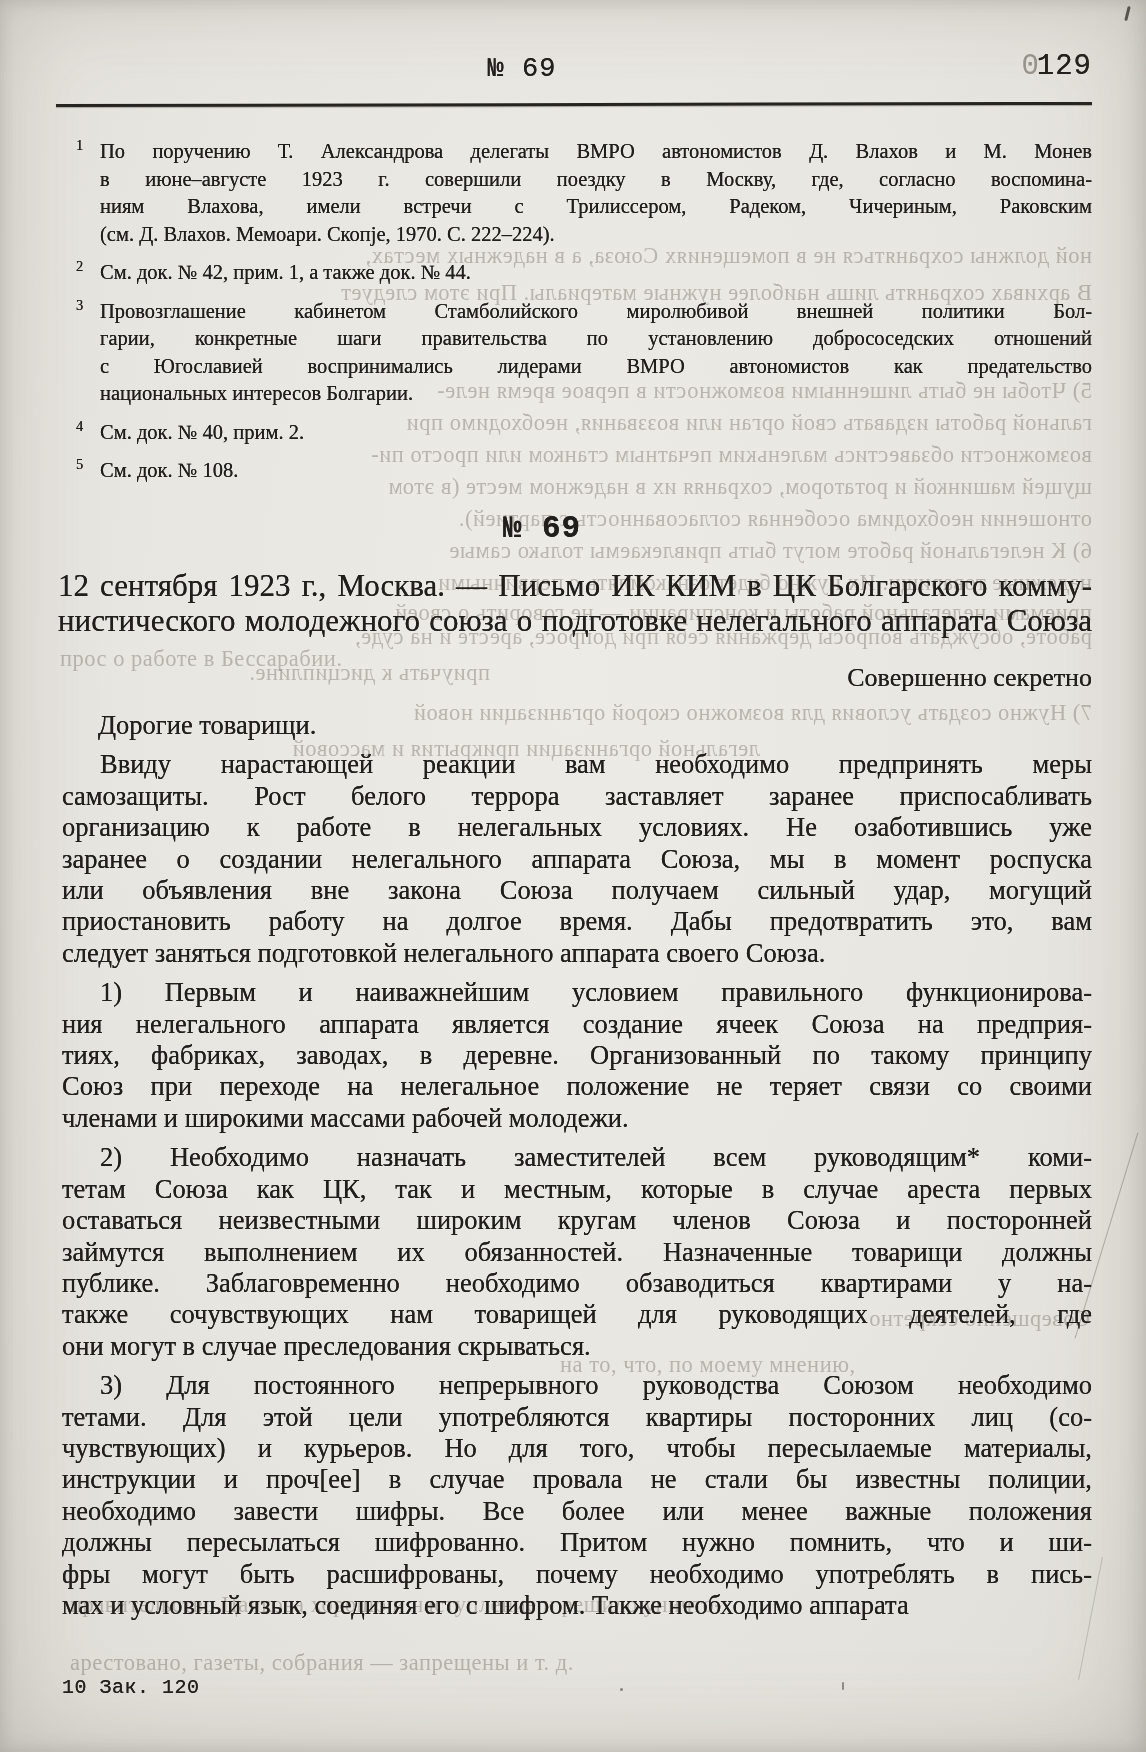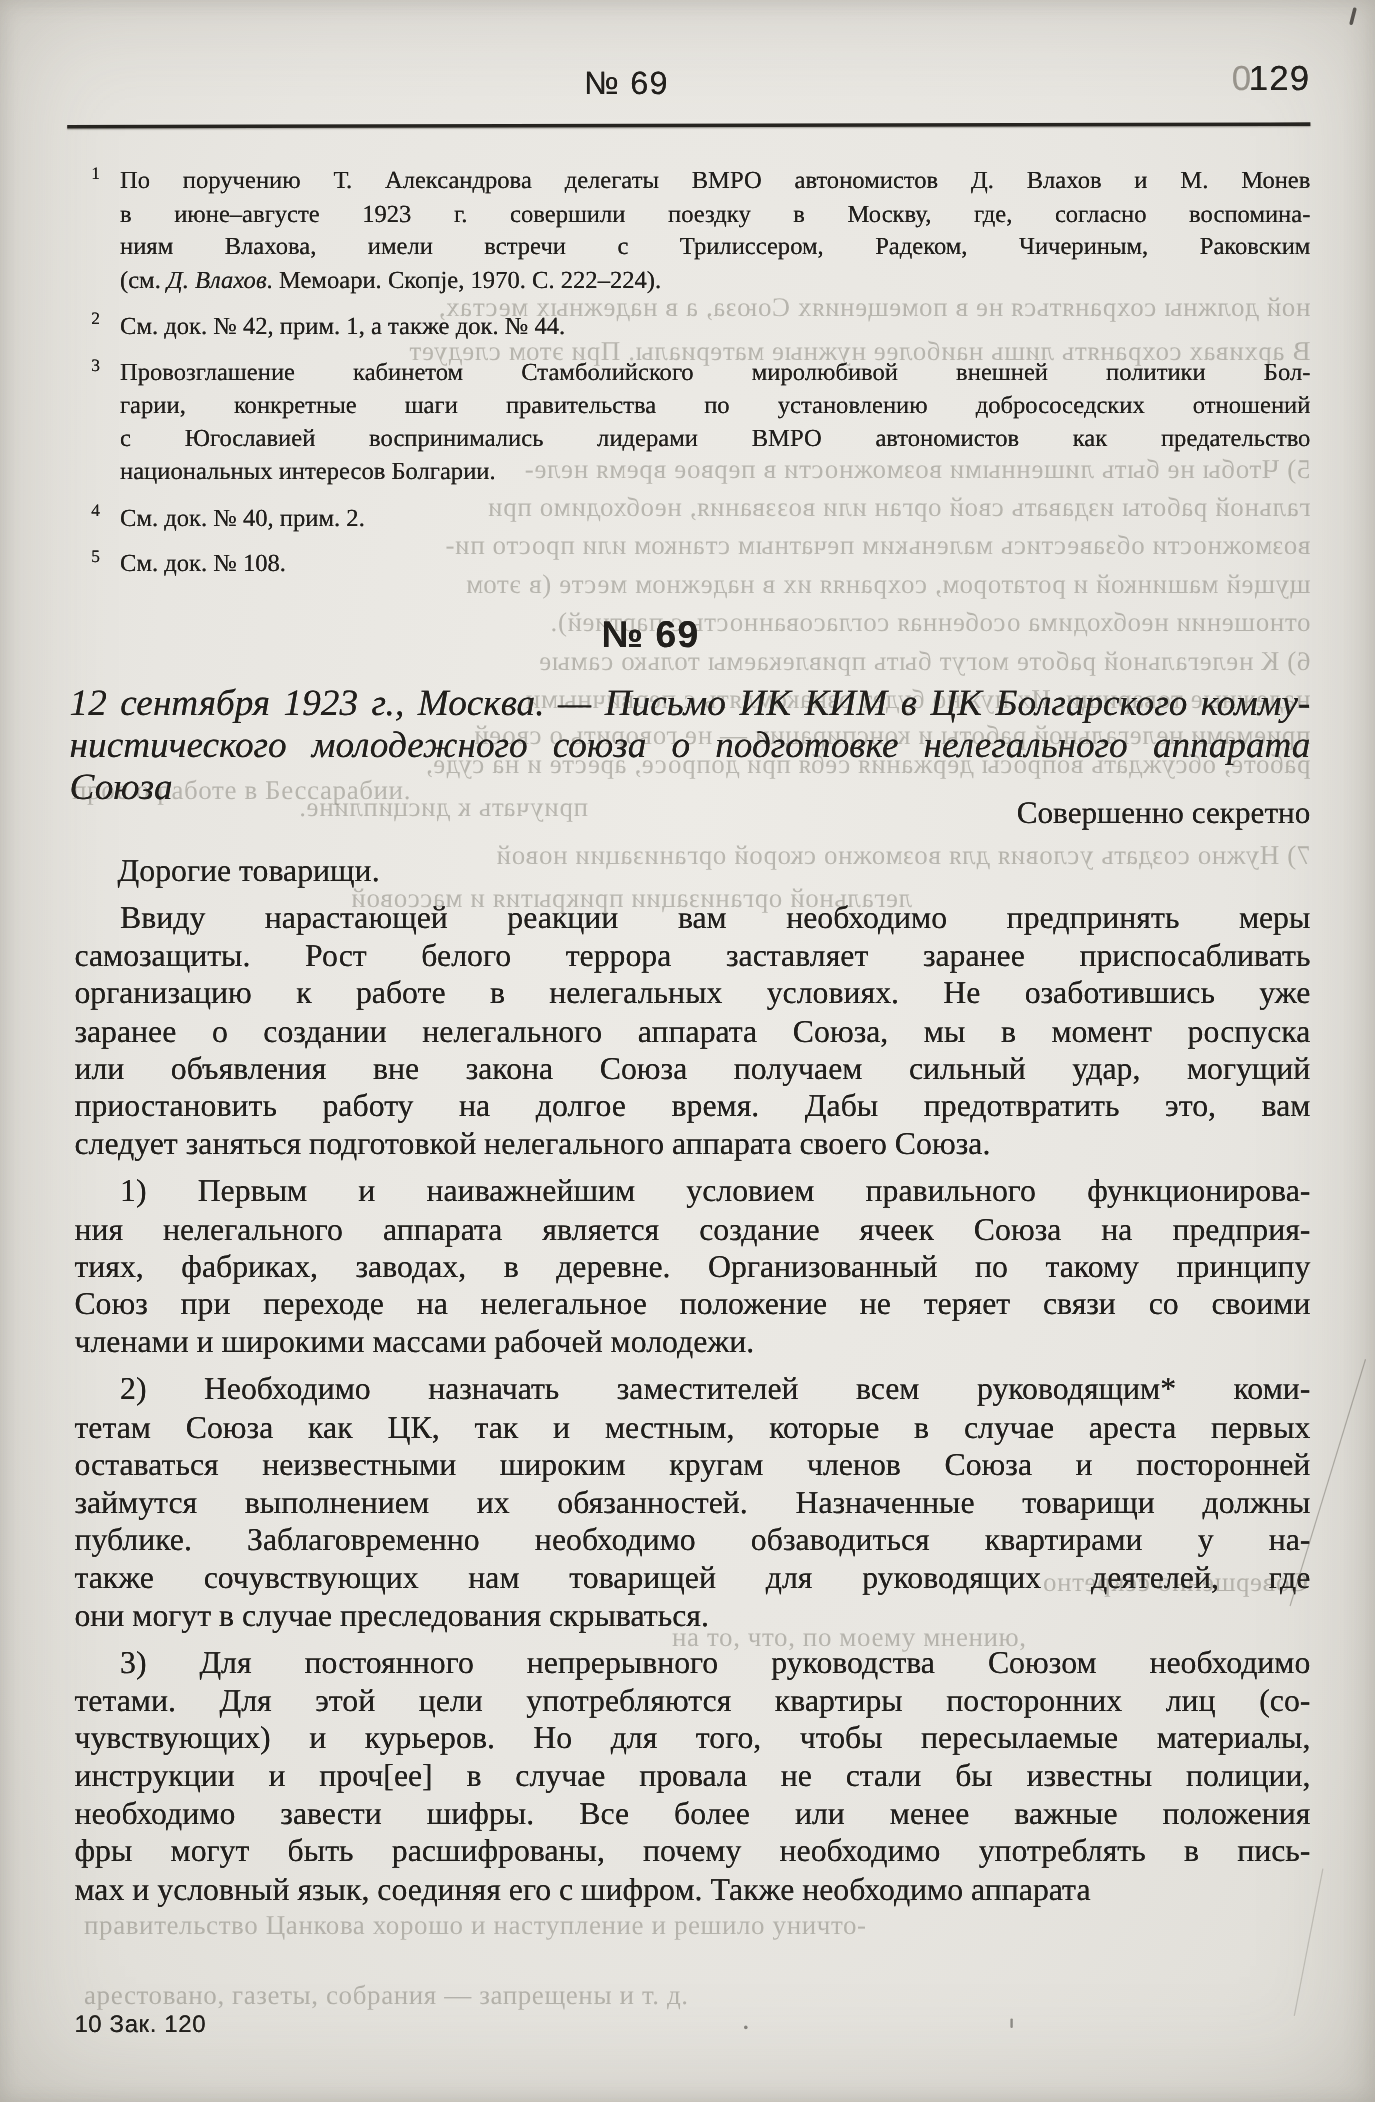--- a/index.html
+++ b/index.html
@@ -8,22 +8,22 @@
     background:radial-gradient(ellipse at 50% 38%, #edebe6 0%, #e8e6e1 55%, #e2e0da 85%, #dbd9d2 100%);
     font-family:"Liberation Serif","DejaVu Serif",serif;
     color:#211f1c;
   }
   .page::after{
     content:"";position:absolute;inset:0;pointer-events:none;
     box-shadow:inset 0 0 95px rgba(123,116,103,.28), inset -7px 0 20px rgba(110,105,95,.16), inset 4px 0 14px rgba(110,105,95,.12);
   }
   .abs{position:absolute;}
   .ink{text-shadow:0 0 .55px currentColor;}
-  .sans{font-family:Liberation Sans, sans-serif;}
-  .it{font-style:italic;}
+  .sans{font-family:Liberation Mono, monospace;}
+  .it{}
 
   
   .jl{text-align:justify;text-align-last:justify;height:inherit;}
   .last{text-align:justify;text-align-last:auto;}
   .ind{text-indent:38px;}
 
   
   .hdr-doc{top:54px;left:62px;width:1030px;padding-right:110px;box-sizing:border-box;
            text-align:center;font-size:27px;letter-spacing:1px;}
   .hdr-page{top:50px;right:54px;font-size:29px;letter-spacing:1px;}
@@ -159,20 +159,21 @@
       <div class="jl">также сочувствующих нам товарищей для руководящих деятелей, где</div>
       <div class="last">они могут в случае преследования скрываться.</div>
     </div>
 
     <div class="para">
       <div class="jl ind">3) Для постоянного непрерывного руководства Союзом необходимо</div>
       <div class="jl">тетами. Для этой цели употребляются квартиры посторонних лиц (со-</div>
       <div class="jl">чувствующих) и курьеров. Но для того, чтобы пересылаемые материалы,</div>
       <div class="jl">инструкции и проч[ее] в случае провала не стали бы известны полиции,</div>
       <div class="jl">необходимо завести шифры. Все более или менее важные положения</div>
+      <div class="jl">должны пересылаться шифрованно. Притом нужно помнить, что и ши-</div>
       <div class="jl">фры могут быть расшифрованы, почему необходимо употреблять в пись-</div>
       <div class="last">мах и условный язык, соединяя его с шифром. Также необходимо аппарата</div>
     </div>
   </div>
 
   <div class="abs footer-mark sans ink">10 Зак. 120</div>
 
   <div class="abs crease1"></div>
   <div class="abs crease2"></div>
   <div class="abs corner-mark"></div>

